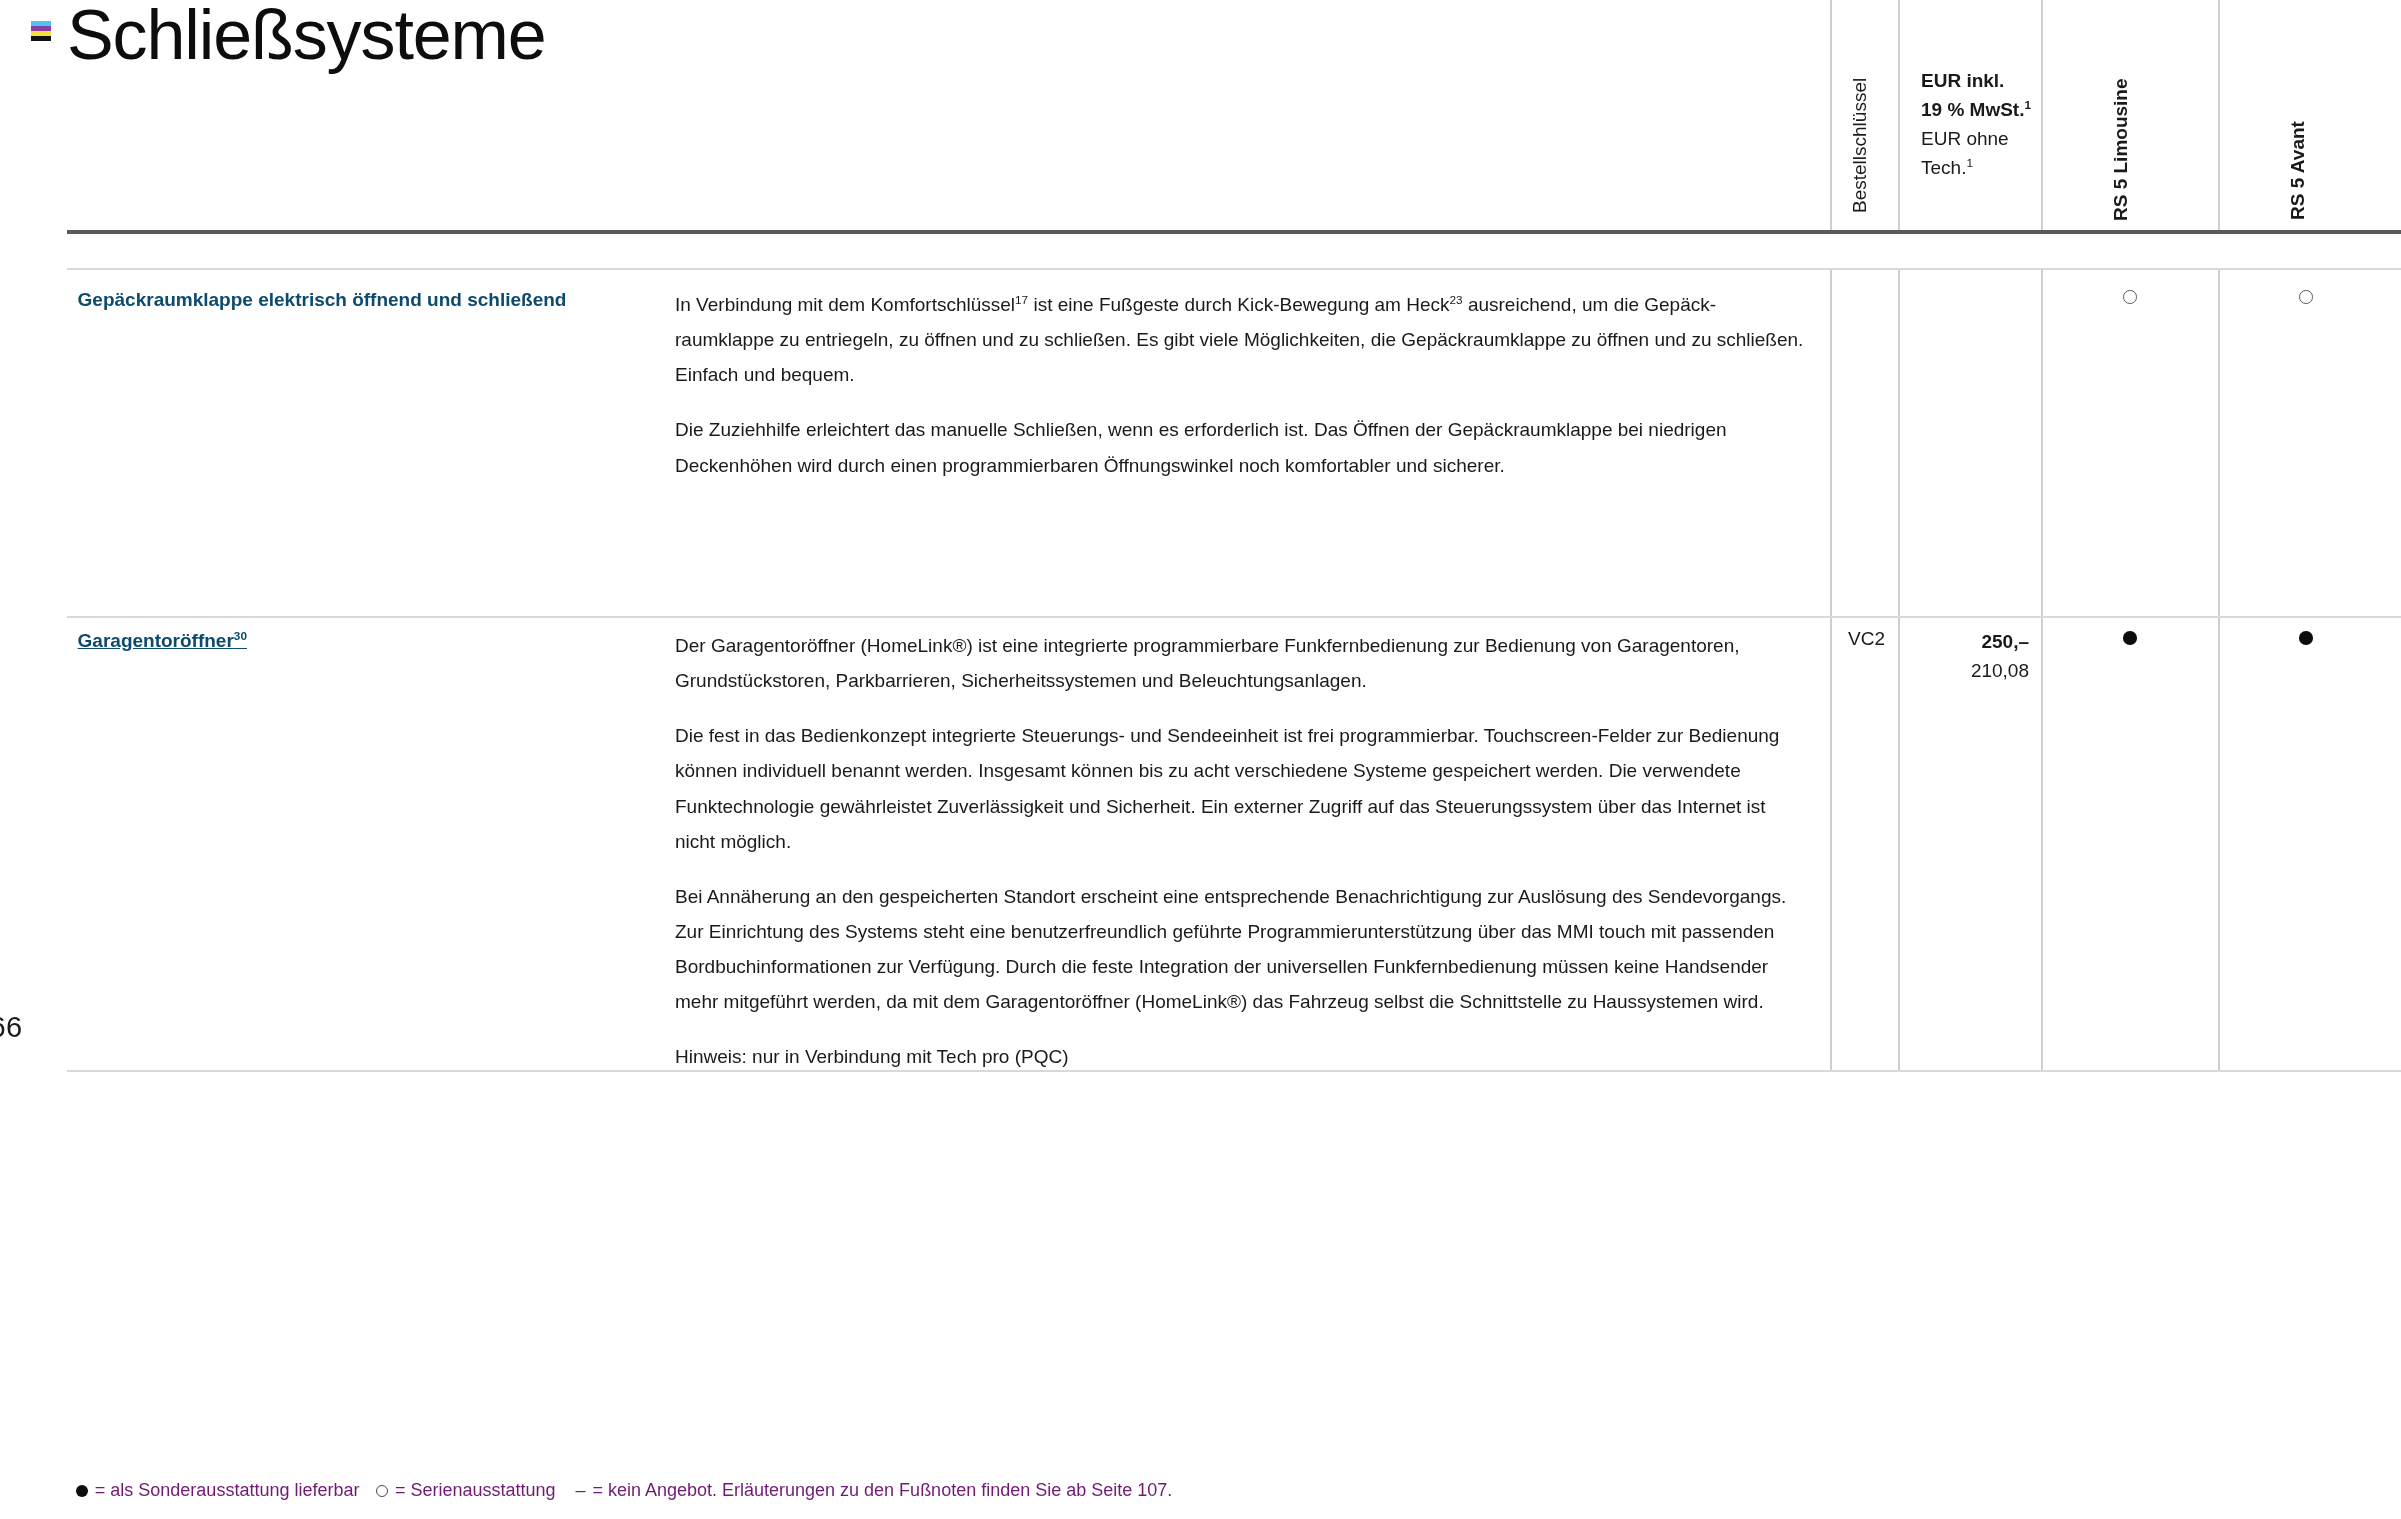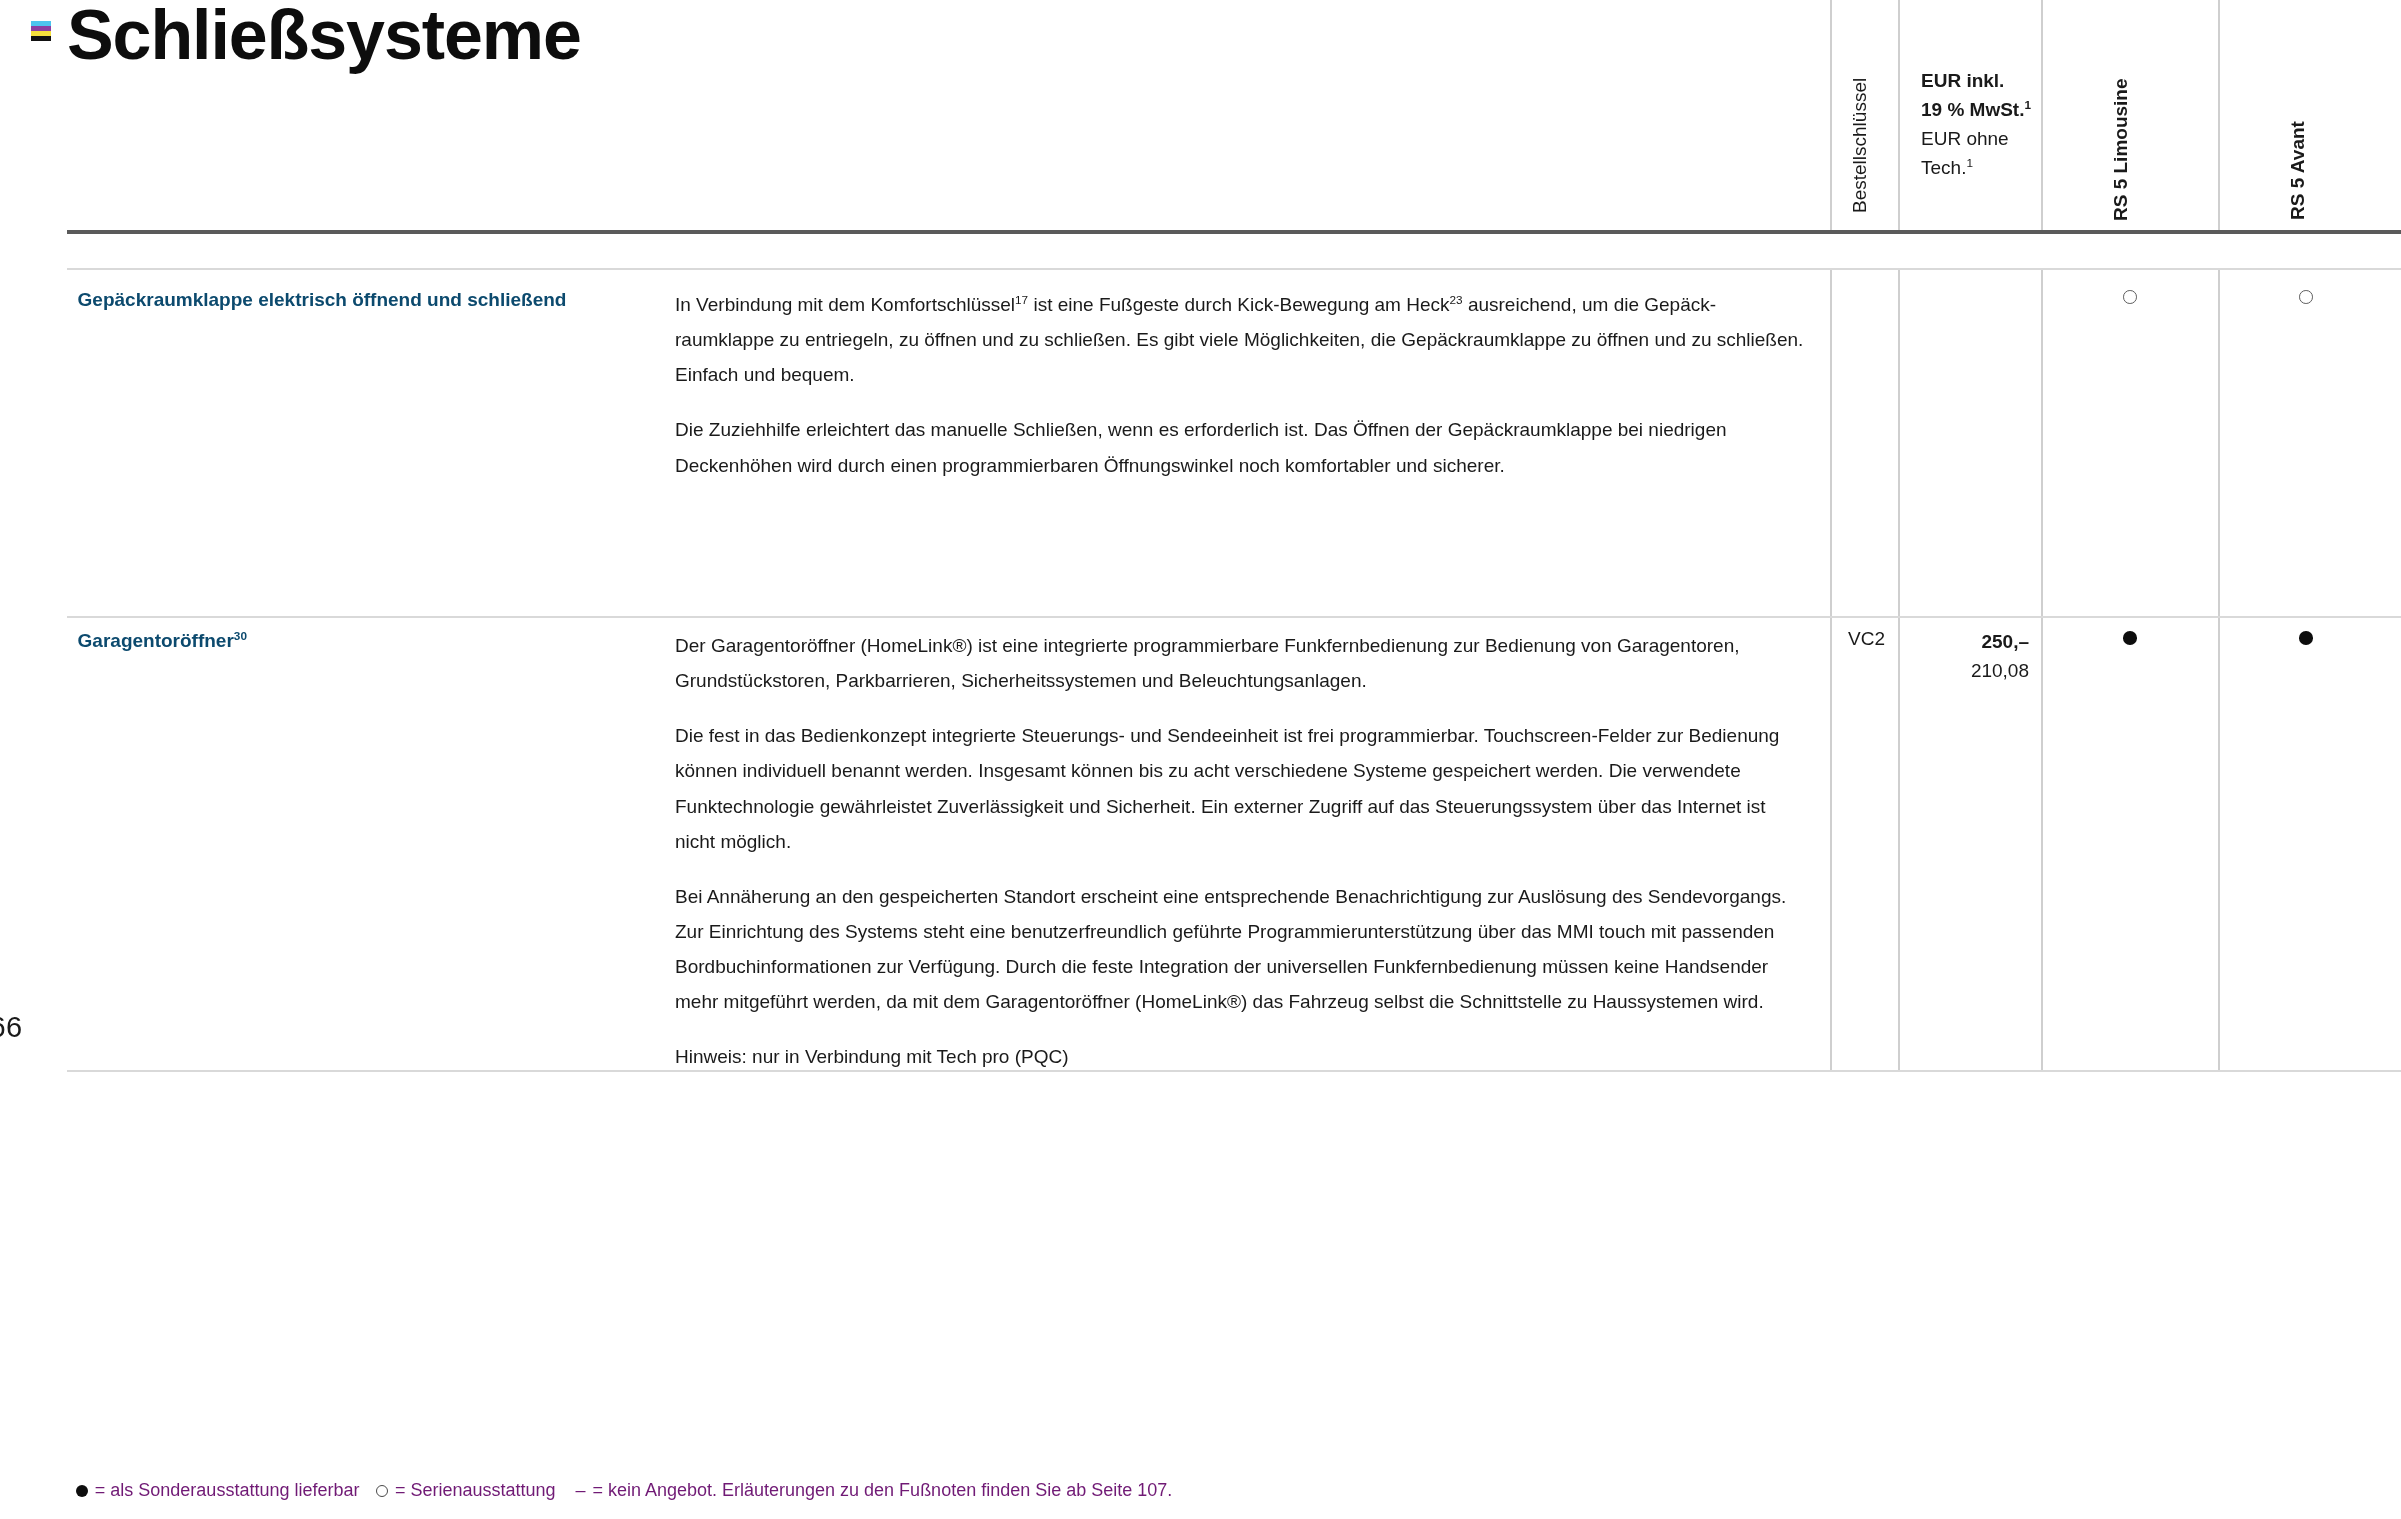--- a/index.html
+++ b/index.html
@@ -52,21 +52,21 @@
     width: 100%;
     height: 25%;
   }
   .cb-c { background: #4cc5ef; }
   .cb-m { background: #8b3fa3; }
   .cb-y { background: #f5e03c; }
   .cb-k { background: #111111; }
 
   .page-title {
     font-size: 70px;
-    font-weight: 700;
+    font-weight: 400;
     line-height: 1;
     letter-spacing: -1.1px;
     margin: 0;
     padding: 0;
     color: #0d0d0d;
     white-space: nowrap;
   }
 
   
   .table-wrap {
@@ -266,21 +266,21 @@
   </div>
 
   <div class="row-desc" style="left:608px; top:287px;">
     <p>In Verbindung mit dem Komfortschlüssel<sup>17</sup> ist eine Fußgeste durch Kick-Bewegung am Heck<sup>23</sup> ausreichend, um die Gepäck­raumklappe zu entriegeln, zu öffnen und zu schließen. Es gibt viele Möglichkeiten, die Gepäckraumklappe zu öffnen und zu schließen. Einfach und bequem.</p>
     <p>Die Zuziehhilfe erleichtert das manuelle Schließen, wenn es erforderlich ist. Das Öffnen der Gepäckraumklappe bei niedrigen Deckenhöhen wird durch einen programmierbaren Öffnungswinkel noch komfortabler und sicherer.</p>
   </div>
 
   <div class="marker hollow" style="left:2056px; top:290px;"></div>
   <div class="marker hollow" style="left:2232px; top:290px;"></div>
 
-  <div class="row-name" style="left:10.6px; top:628px;">
+  <div class="row-name" style="left:10.6px; top:628px;text-decoration:underline;">
     <span>Garagentoröffner</span><sup>30</sup>
   </div>
 
   <div class="row-desc" style="left:608px; top:628px;">
     <p>Der Garagentoröffner (HomeLink®) ist eine integrierte programmierbare Funkfernbedienung zur Bedienung von Garagen­toren, Grundstückstoren, Parkbarrieren, Sicherheitssystemen und Beleuchtungsanlagen.</p>
     <p>Die fest in das Bedienkonzept integrierte Steuerungs- und Sendeeinheit ist frei programmierbar. Touchscreen-Felder zur Bedienung können individuell benannt werden. Insgesamt können bis zu acht verschiedene Systeme gespeichert werden. Die verwendete Funktechnologie gewährleistet Zuverlässigkeit und Sicherheit. Ein externer Zugriff auf das Steuerungs­system über das Internet ist nicht möglich.</p>
     <p>Bei Annäherung an den gespeicherten Standort erscheint eine entsprechende Benachrichtigung zur Auslösung des Sendevorgangs. Zur Einrichtung des Systems steht eine benutzerfreundlich geführte Programmierunterstützung über das MMI touch mit passenden Bordbuchinformationen zur Verfügung. Durch die feste Integration der universellen Funkfern­bedienung müssen keine Handsender mehr mitgeführt werden, da mit dem Garagentoröffner (HomeLink®) das Fahrzeug selbst die Schnittstelle zu Haussystemen wird.</p>
     <p>Hinweis: nur in Verbindung mit Tech pro (PQC)</p>
   </div>
 

